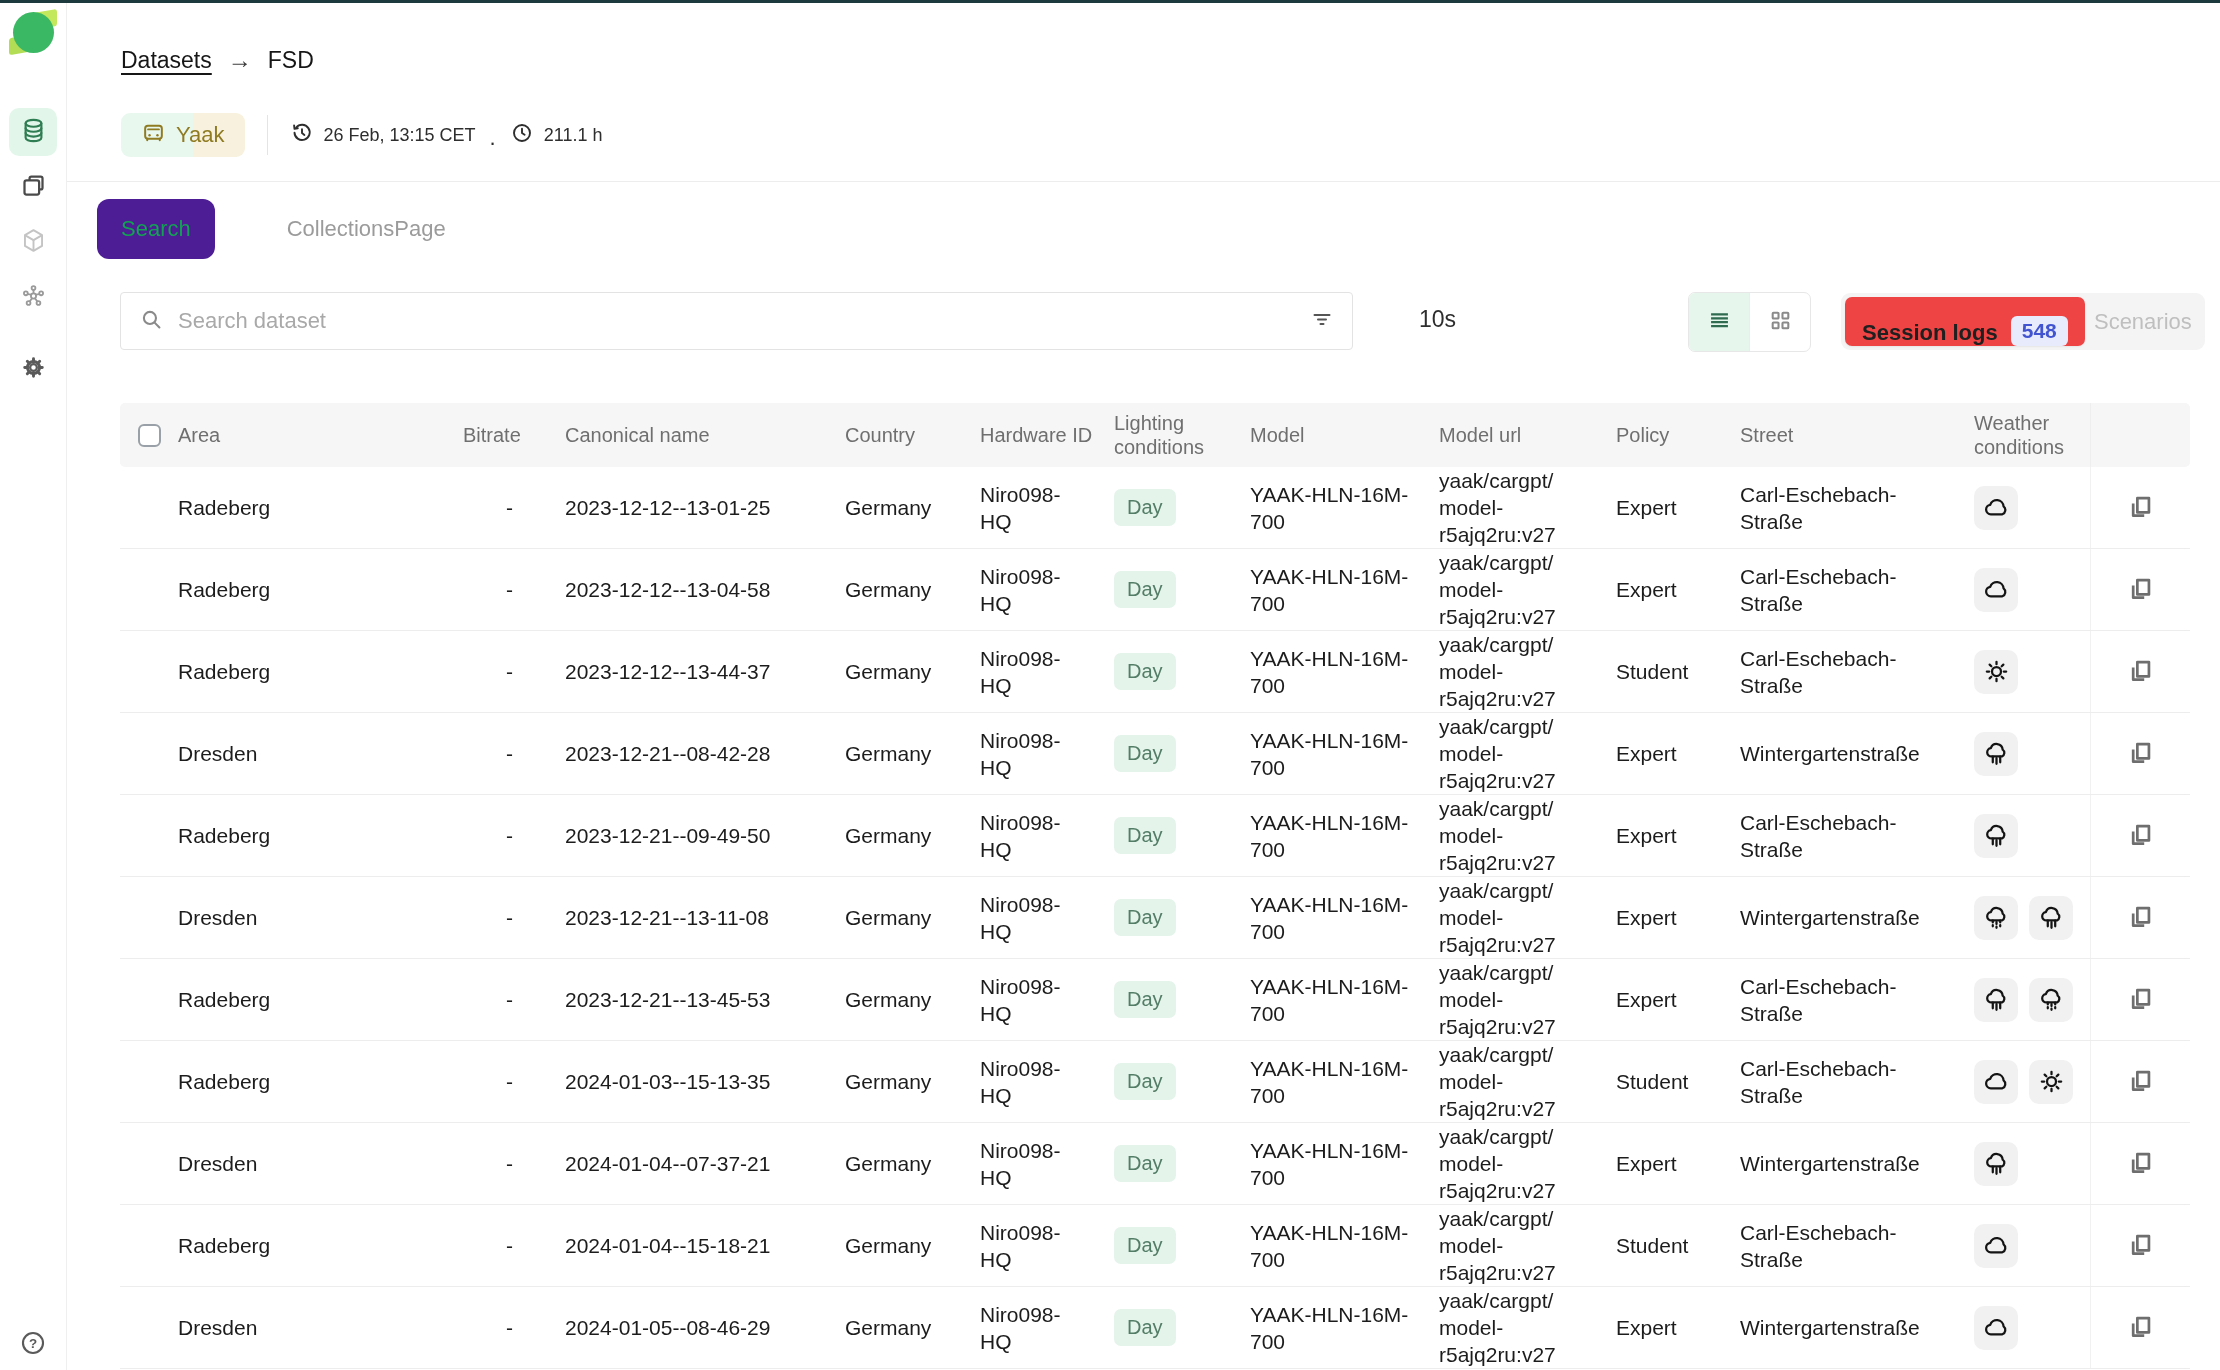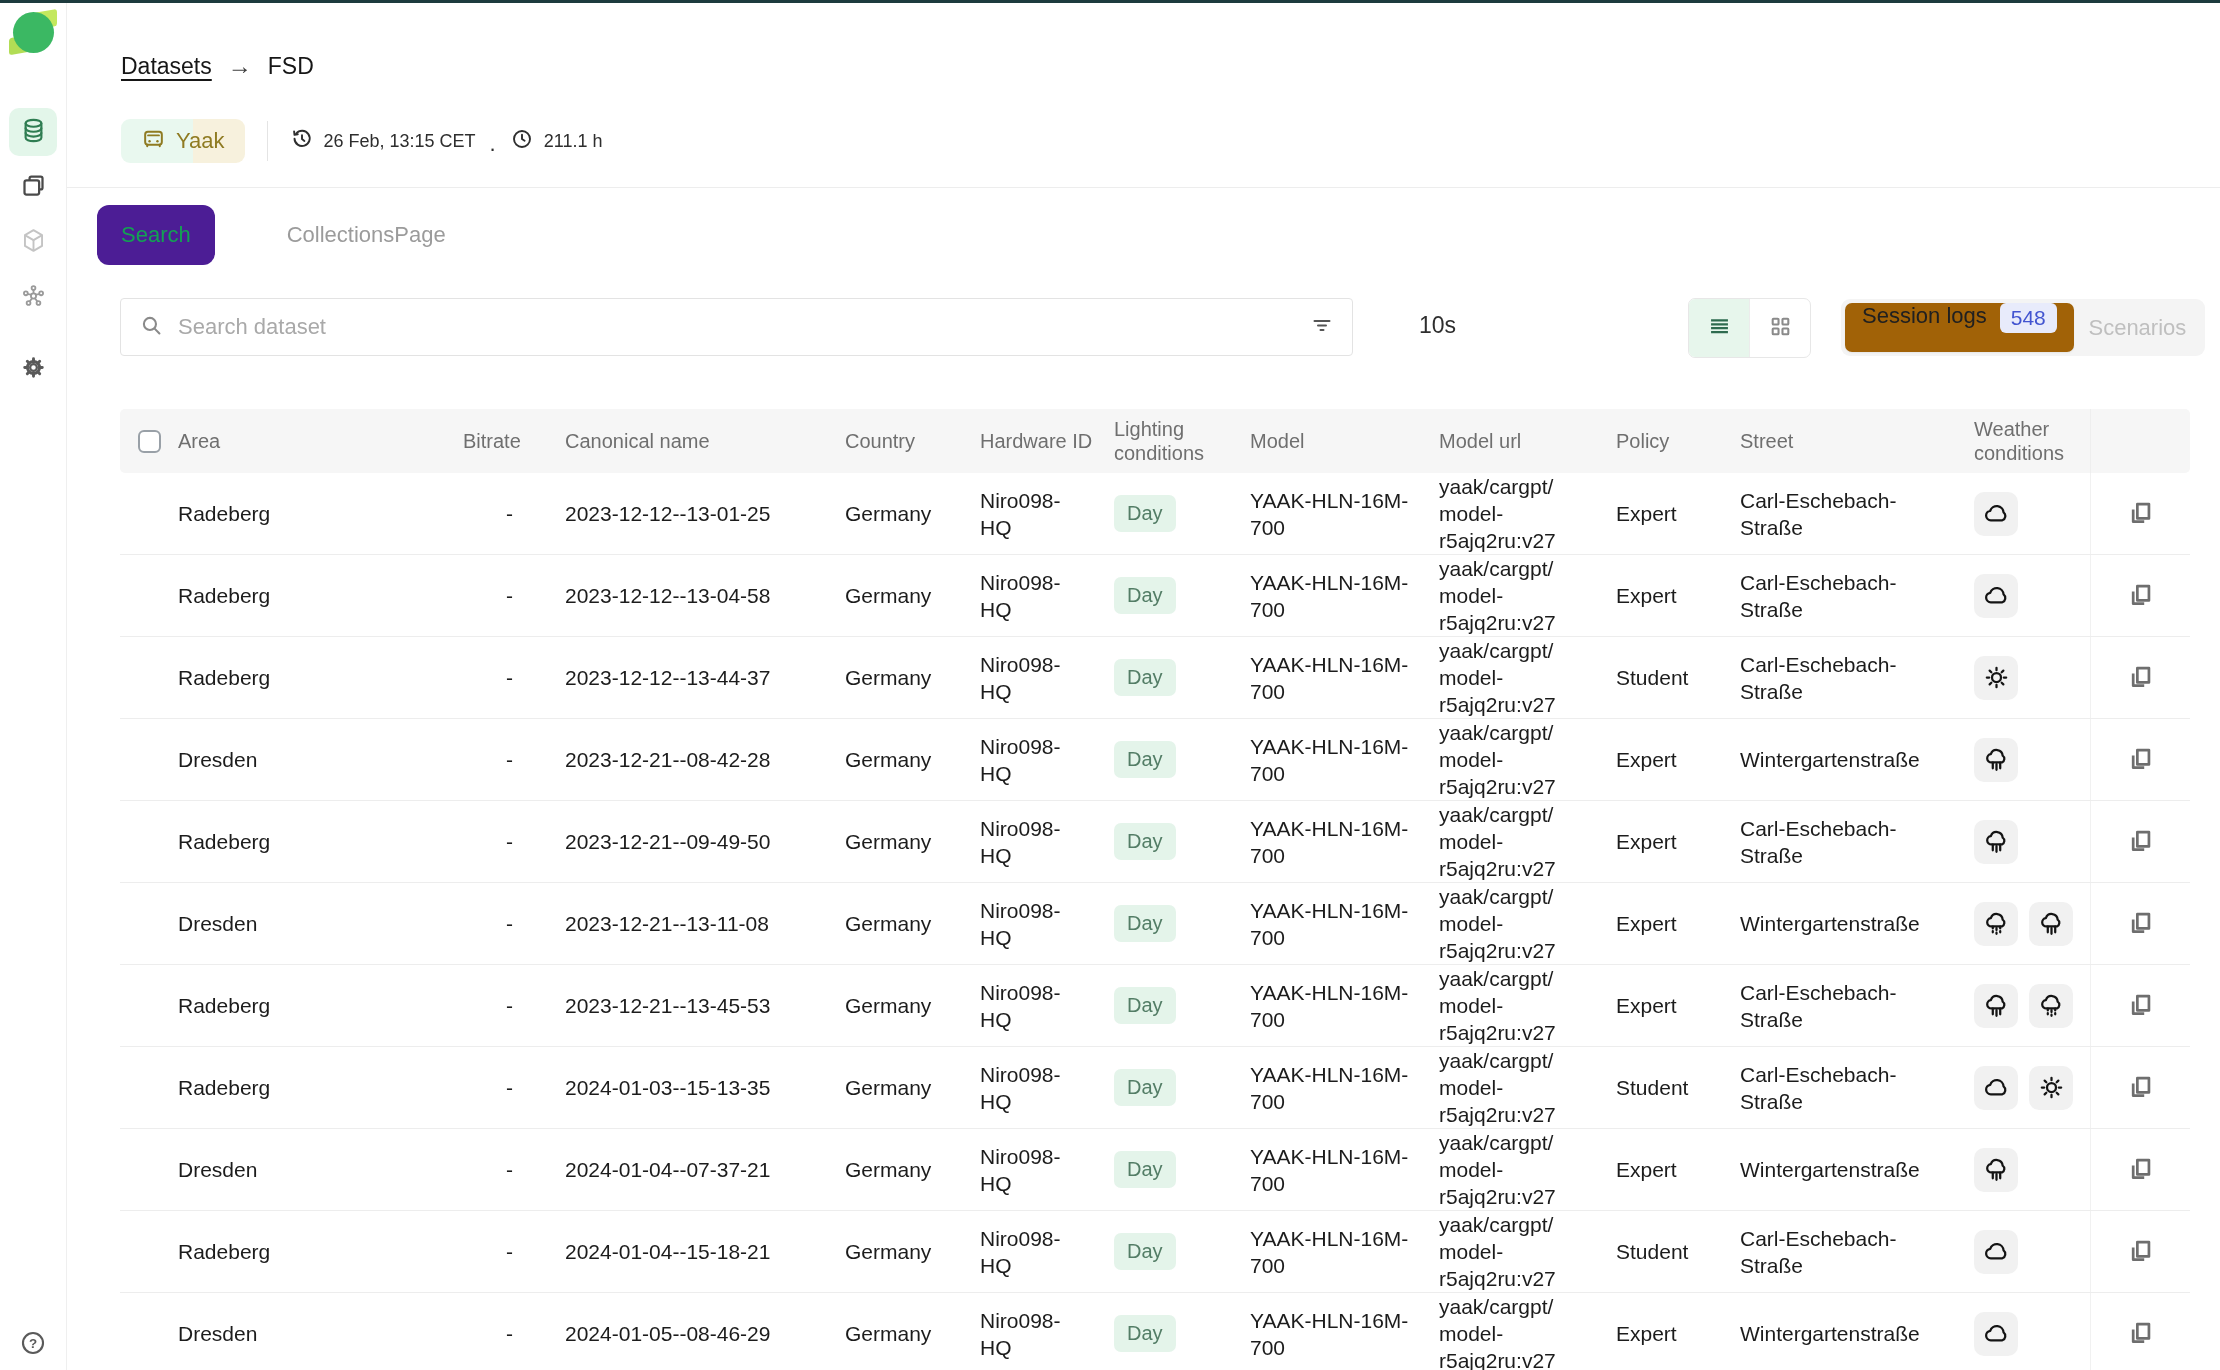--- a/index.html
+++ b/index.html
@@ -11,21 +11,21 @@
   .sidebar { position:absolute; top:0; left:0; width:67px; height:1370px; background:#fff;
     border-right:1px solid #efefef; z-index:40; }
   .logo { position:absolute; top:8px; left:9px; width:50px; height:50px; }
   .logo .leaf1 { position:absolute; left:24px; top:3px; width:24px; height:17px; background:#c3e85e; transform:skewY(-10deg); border-radius:3px; }
   .logo .leaf2 { position:absolute; left:0px; top:28px; width:26px; height:17px; background:#b2dd55; transform:skewY(-10deg); border-radius:3px; }
   .logo .ball { position:absolute; left:4px; top:4px; width:41px; height:41px; border-radius:50%; background:#3bb863; }
   .nav-item { position:absolute; left:9px; width:48px; height:48px; display:flex; align-items:center; justify-content:center; border-radius:10px; }
   .nav-item.active { background:#e3f6ea; }
 
   
-  .main { position:absolute; left:67px; top:6px; width:2153px; height:1006px; }
+  .main { position:absolute; left:67px; top:0; width:2153px; height:1006px; }
   .breadcrumb { position:absolute; left:54px; top:46px; display:flex; align-items:center; gap:16px; font-size:23px; color:#161616; }
   .breadcrumb .root { text-decoration:underline; text-underline-offset:5px; cursor:pointer; }
   .breadcrumb .arrow { color:#3c3c3c; font-size:24px; }
   .meta-row { position:absolute; left:54px; top:112px; display:flex; align-items:center; gap:18px; height:46px; }
   .ds-badge { display:flex; align-items:center; gap:10px; height:44px; padding:0 20px; border-radius:9px;
     background:linear-gradient(90deg,#e9f8ef 0%,#e9f8ef 58%,#f7f1dd 58%,#f7f1dd 100%); color:#8f7b22; font-size:22px; }
   .meta-div { width:1px; height:40px; background:#e4e4e4; margin:0 4px; }
   .meta-item { display:flex; align-items:center; gap:10px; font-size:18px; color:#2e2e2e; }
   .meta-dot { color:#2e2e2e; font-size:22px; margin:0 -4px; transform:translateY(3px); }
   .top-divider { position:absolute; left:0; top:181px; width:2153px; height:1px; background:#ededed; }
@@ -40,22 +40,22 @@
   .search-box input { flex:1; border:none; outline:none; font-size:22px; color:#333; font-family:inherit; }
   .search-box input::placeholder { color:#a9a9a9; }
   .clip-length { position:absolute; left:1328px; top:306px; font-size:23px; color:#2e2e2e;margin-left:24px; }
   .view-toggle { position:absolute; left:1621px; top:292px; width:123px; height:60px; border:1px solid #e7e7e7; border-radius:7px;
     display:flex; overflow:hidden; background:#fff; }
   .view-toggle .seg { flex:1; display:flex; align-items:center; justify-content:center; cursor:pointer; }
   .view-toggle .seg.active { background:#e7f6ec; }
   .view-toggle .seg + .seg { border-left:1px solid #ececec; }
   .segmented { position:absolute; left:1774px; top:293px; width:364px; height:57px; background:#f4f4f4; border-radius:9px;
     display:flex; align-items:center; padding:4px; }
-  .segmented .seg-active { height:49px; background:#a16207; border-radius:7px; display:flex; align-items:flex-start; gap:13px;
-    padding:0 17px; box-shadow:0 1px 2px rgba(0,0,0,.06); font-size:22px; color:#202020; cursor:pointer; }
+  .segmented .seg-active { height:49px; background:#ef4444; border-radius:7px; display:flex; align-items:flex-end; gap:13px;
+    padding:0 17px; box-shadow:0 1px 2px rgba(0,0,0,.06); font-size:22px; color:#202020; cursor:pointer;font-weight:bold; }
   .count-badge { background:#e8ebfb; color:#4254d0; font-size:21px; padding:3px 11px; border-radius:6px; }
   .segmented .seg-idle { flex:1; text-align:center; font-size:22px; color:#bfbfbf; cursor:pointer; }
 
   
   .table { position:absolute; left:53px; top:403px; width:2070px; }
   .trow, .thead { display:grid; grid-template-columns:58px 285px 62px 320px 135px 134px 136px 189px 177px 124px 234px 116px 100px; align-items:center; }
   .thead { height:64px; background:#f6f6f6; border-radius:5px; color:#6f6f6f; font-size:20px; line-height:24px; }
   .trow { height:82px; border-bottom:1px solid #ededed; font-size:21px; line-height:27px; background:#fff; }
   .cell, .hcell { padding-right:16px; overflow:visible; }
   .c-bitrate { text-align:right; padding-right:12px; }

